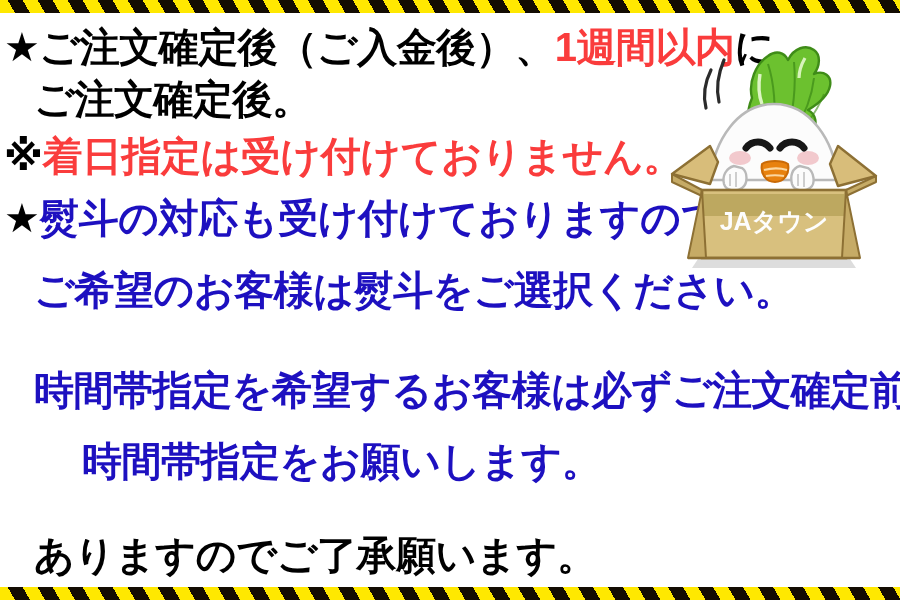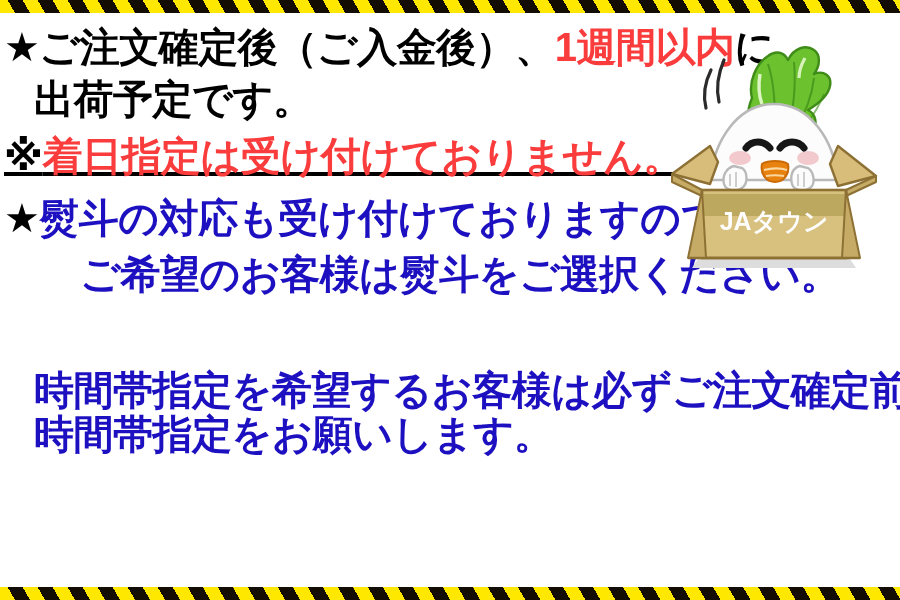--- a/index.html
+++ b/index.html
@@ -50,26 +50,26 @@
     color: #000000;
   }
   .line.indent { left: 34px; }
   .c-black { color: #000000; }
   .c-red   { color: #fa3c3c; }
   .c-blue  { color: #1d10c0; }
   .seg { display: inline; }
 
   .l1 { top: 14px; }
   .l2 { top: 66px; }
-  .l3 { top: 123px; text-decoration: underline; }
+  .l3 { top: 123px; }
   .l4 { top: 185px; }
-  .l5 { top: 241px; margin-left: 46px; }
+  .l5 { top: 257px; }
   .l6 { top: 300px; }
   .l7 { top: 357px; }
-  .l8 { top: 401px; }
+  .l8 { top: 428px; margin-left: 48px; }
   .l9 { top: 465px; }
   .l10{ top: 522px; }
 
   .line.l6, .line.l9 { font-size: 39px; }
   .line.l1 { font-size: 40px; }
 
   
   #mascot {
     position: absolute;
     left: 648px;
@@ -82,26 +82,27 @@
 </style>
 </head>
 <body>
 
 <div id="notice-banner">
 
   <div class="hazard-stripe hazard-top"></div>
 
   <div class="text-block">
     <div class="line l1" id="line-1"><span class="seg c-black">★ご注文確定後（ご入金後）、</span><span class="seg c-red">1週間以内</span><span class="seg c-black">に</span></div>
-    <div class="line l2 indent" id="line-2"><span class="seg c-black">出荷予定です。</span></div>
+    <div class="line l2 indent" id="line-2"><span class="seg c-black">ご注文確定後。</span></div>
     <div class="line l3" id="line-3"><span class="seg c-black">※</span><span class="seg c-red">着日指定は受け付けておりません。</span></div>
     <div class="line l4" id="line-4"><span class="seg c-black">★</span><span class="seg c-blue">熨斗の対応も受け付けておりますので、</span></div>
     <div class="line l5 indent" id="line-5"><span class="seg c-blue">ご希望のお客様は熨斗をご選択ください。</span></div>
     <div class="line l7 indent" id="line-7"><span class="seg c-blue">時間帯指定を希望するお客様は必ずご注文確定前に</span></div>
     <div class="line l8 indent" id="line-8"><span class="seg c-blue">時間帯指定をお願いします。</span></div>
+    <div class="line l10 indent" id="line-10"><span class="seg c-black">ありますのでご了承願います。</span></div>
   </div>
 
   <div id="mascot">
     <svg width="252" height="252" viewBox="0 0 252 252" xmlns="http://www.w3.org/2000/svg">
 
       <g stroke="#2b2b2b" stroke-width="3.2" fill="none" stroke-linecap="round">
         <path d="M63 36 C57 48 55 62 58 74"></path>
         <path d="M76 26 C70 40 68 55 71 68"></path>
       </g>
 

